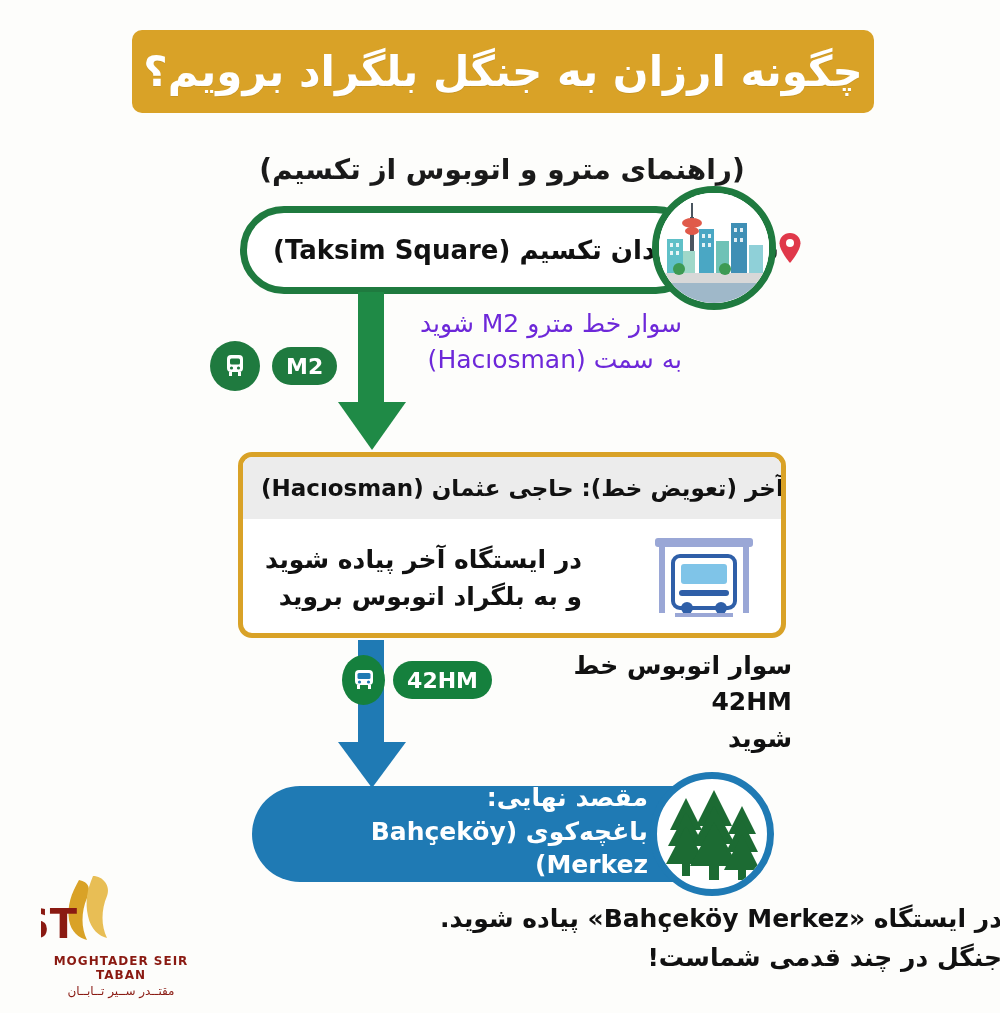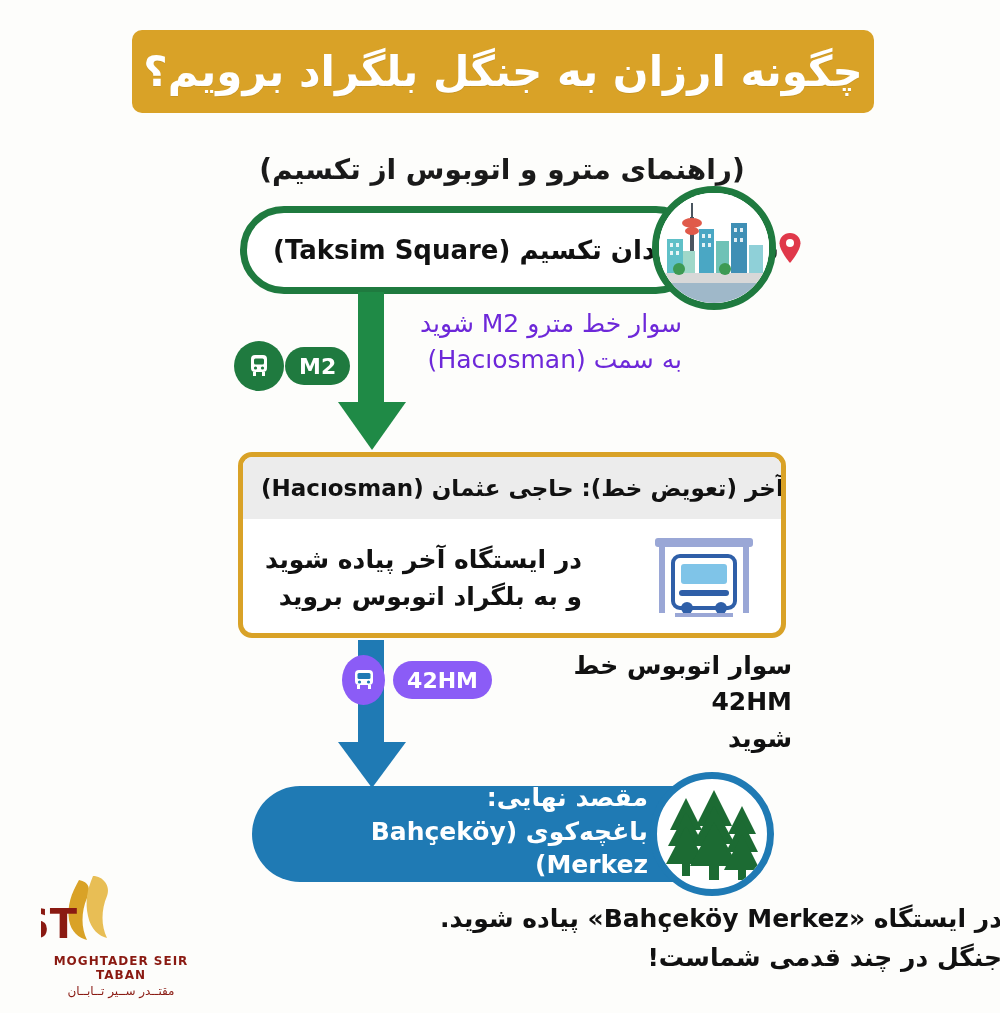--- a/index.html
+++ b/index.html
@@ -44,30 +44,30 @@
   .city-circle{
     position:absolute;left:650px;top:186px;width:124px;height:124px;
     border:7px solid #1f7a3f;border-radius:50%;background:#ffffff;
     box-sizing:border-box;overflow:hidden;
     display:flex;align-items:flex-end;justify-content:center;
   }
 
   
   .arrow1{position:absolute;left:330px;top:292px;width:80px;height:160px;}
   .m2-badge-row{
-    position:absolute;left:232px;top:340px;width:140px;height:52px;
-    display:flex;align-items:center;gap:1px;flex-direction:row-reverse;
+    position:absolute;left:208px;top:340px;width:140px;height:52px;
+    display:flex;align-items:center;gap:12px;flex-direction:row-reverse;
   }
   .circle-icon{
     width:50px;height:50px;border-radius:50%;
     display:flex;align-items:center;justify-content:center;
     box-sizing:border-box;
   }
   .green-bg{background:#1f7a3f;}
-  .blue-bg{background:#8b5cf6;text-align:right;}
+  .blue-bg{background:#15803d;text-align:right;}
   .line-chip{
     height:38px;border-radius:19px;color:#fff;font-weight:bold;font-size:22px;
     display:flex;align-items:center;justify-content:center;padding:0 14px;
     direction:ltr;
   }
   .step1-desc{
     position:absolute;left:380px;top:306px;width:300px;
     direction:rtl;text-align:right;font-size:25px;font-weight:normal;color:#6d28d9;
     line-height:1.45;
   }

